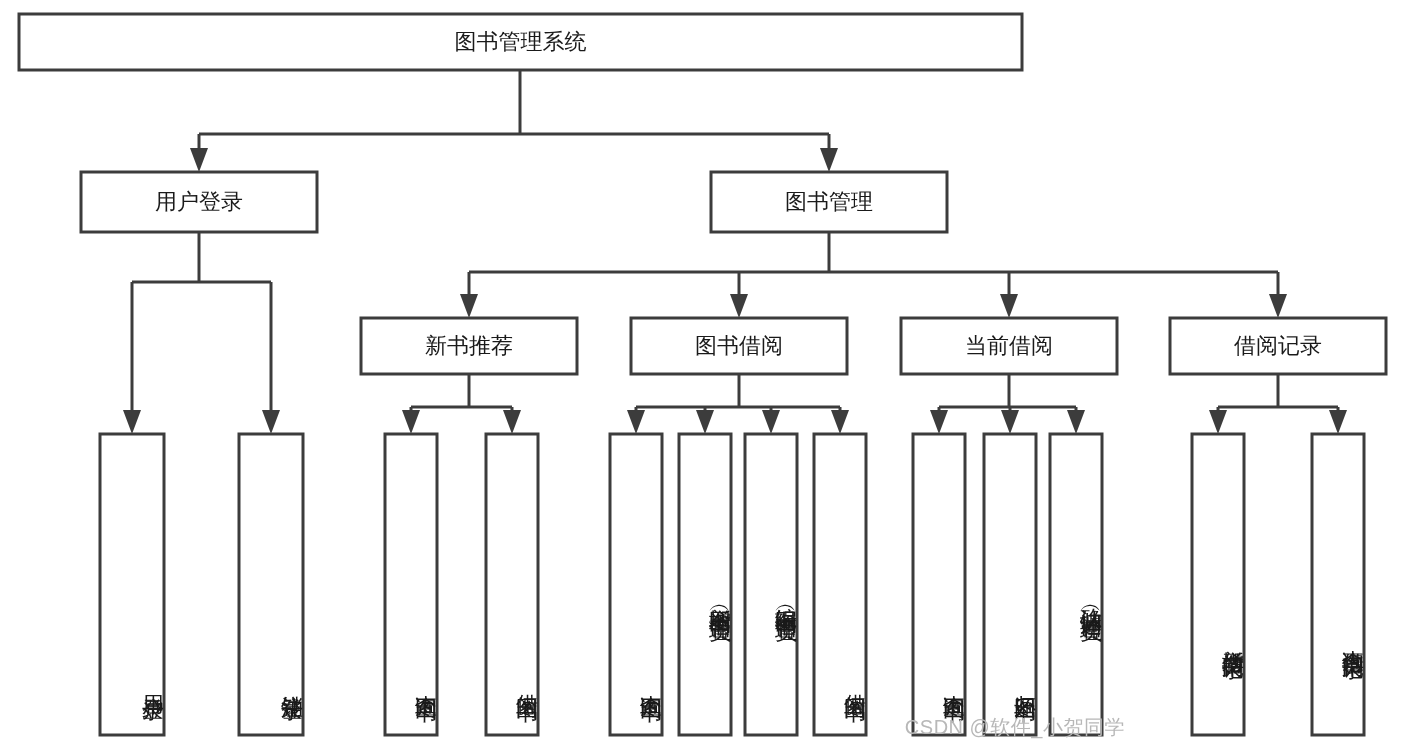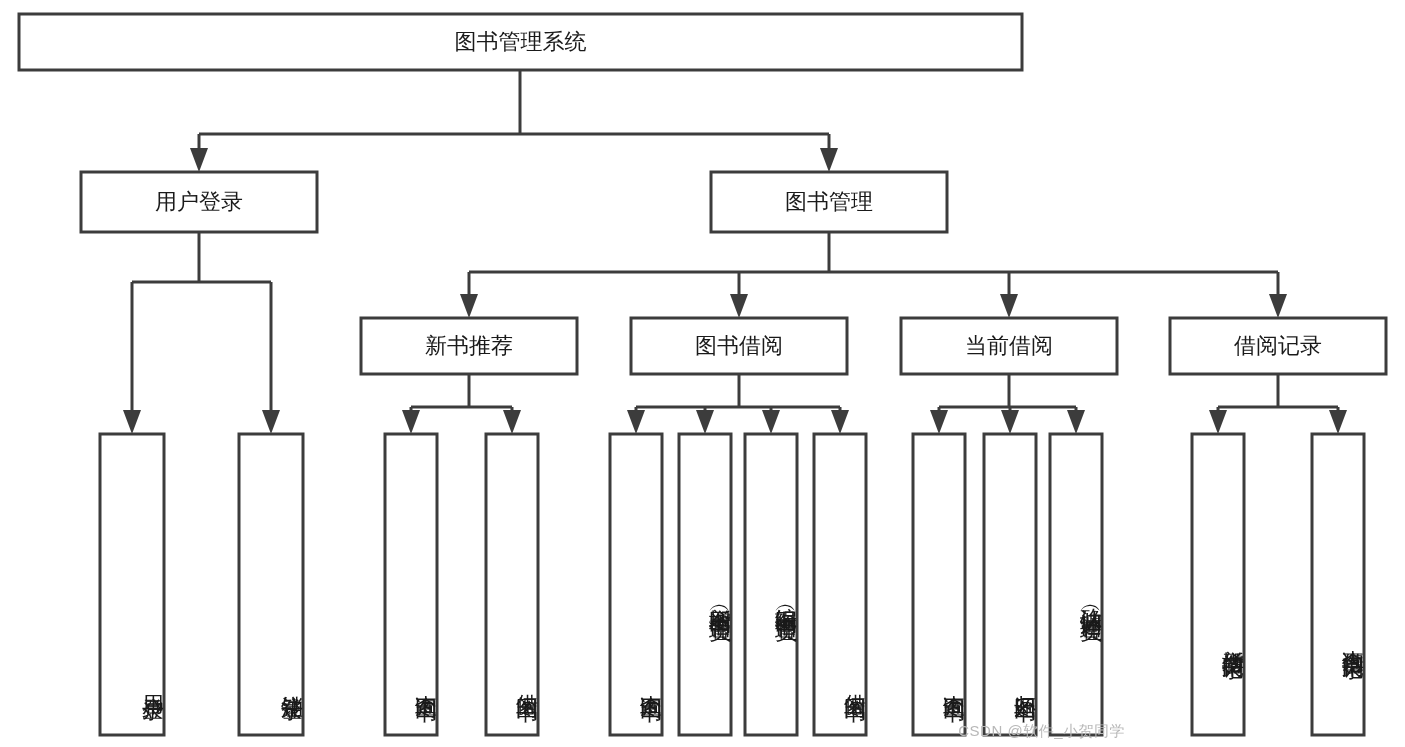--- a/index.html
+++ b/index.html
@@ -63,21 +63,21 @@
     display: flex;
     align-items: flex-start;
     justify-content: center;
     pointer-events: none;
   }
   .watermark {
     position: absolute;
     right: 8px;
     bottom: 6px;
     font-family: "Liberation Sans", "DejaVu Sans", sans-serif;
-    font-size: 15px;
+    font-size: 20px;
     color: #b8b8b8;
     white-space: nowrap;
     letter-spacing: 0.5px;
   }
 </style>
 </head>
 <body>
 
 <div id="diagram-root">
 

